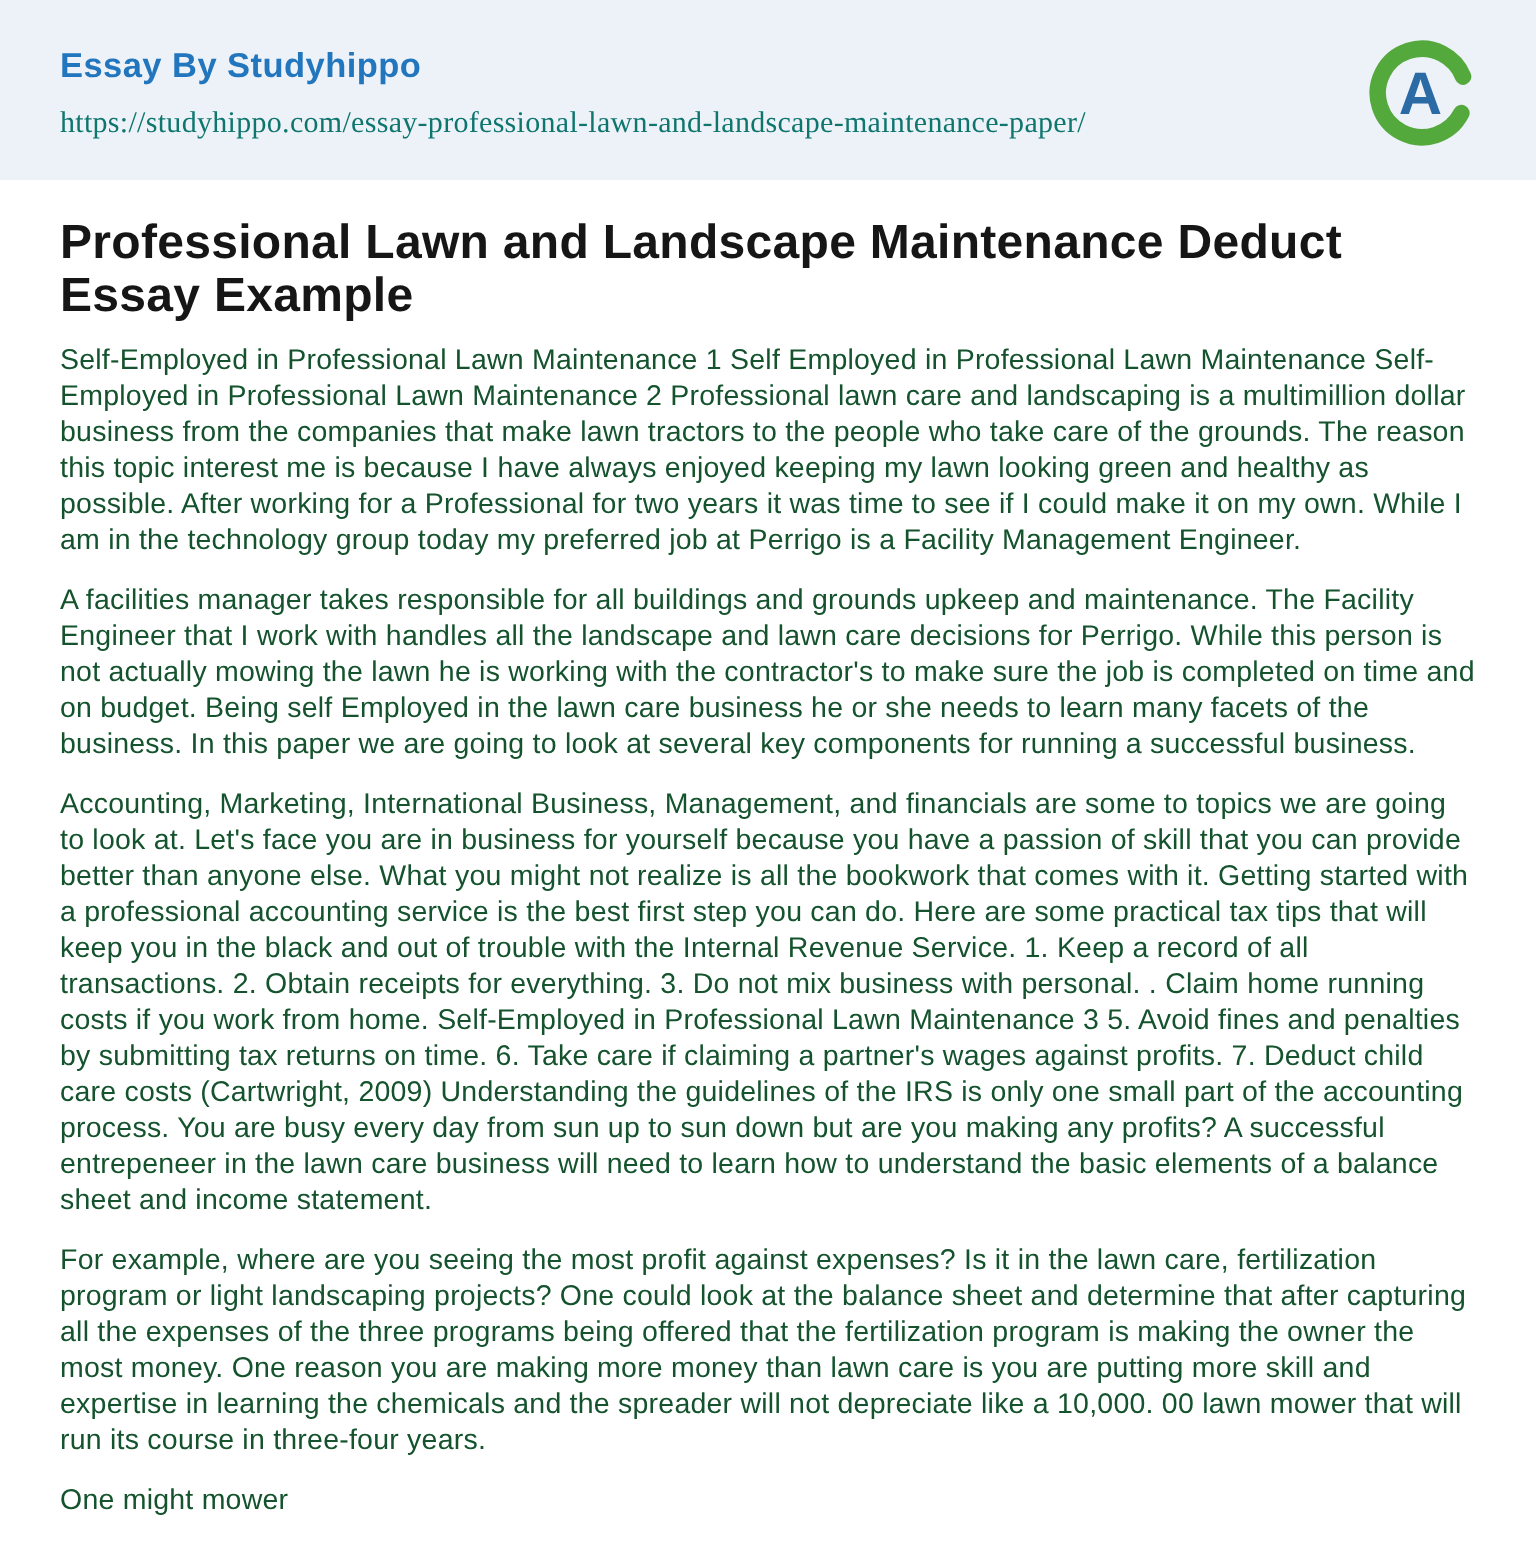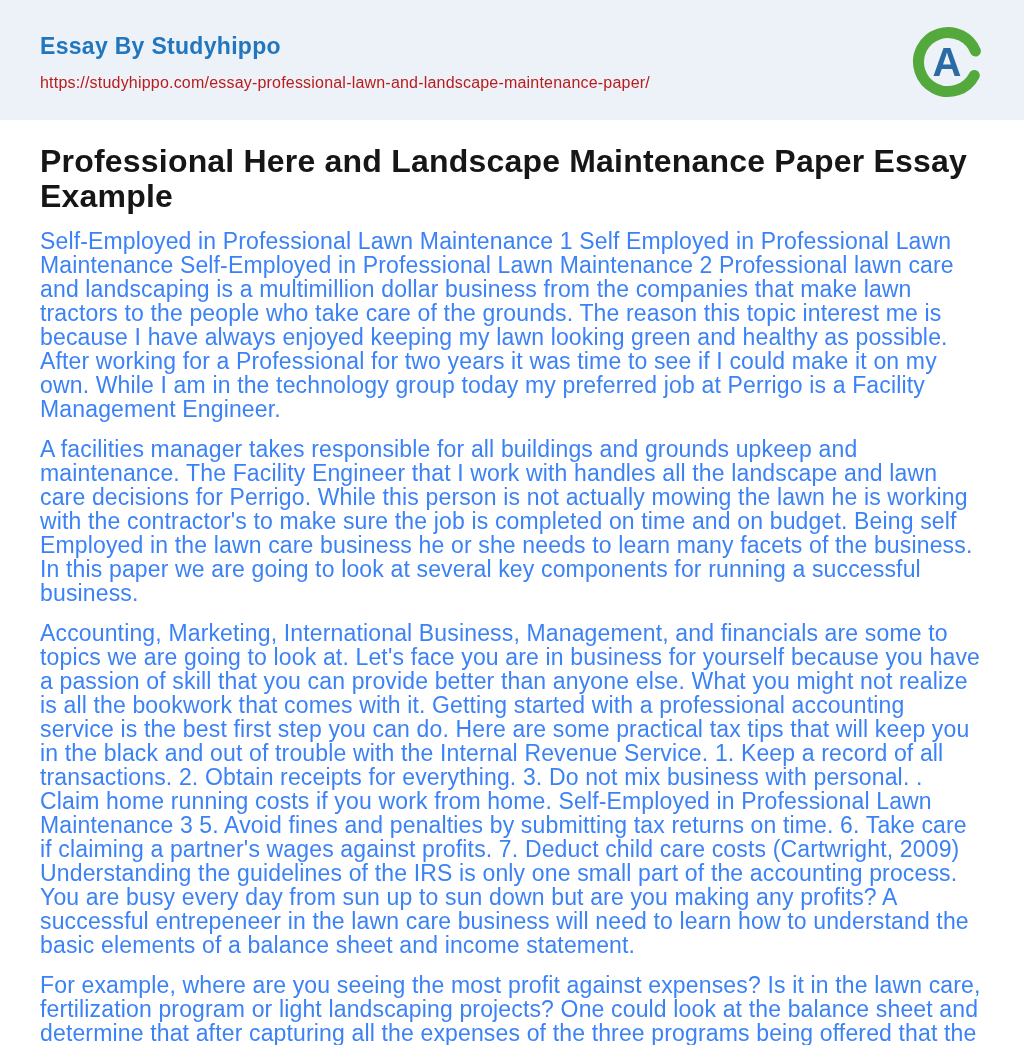--- a/index.html
+++ b/index.html
@@ -22,42 +22,43 @@
     align-items: center;
   }
   .header-text { display: flex; flex-direction: column; gap: 14px; }
   .site-title {
     color: #2176bd;
     font-size: 23px;
     font-weight: bold;
     letter-spacing: 0.3px;
   }
   .source-url {
-    color: #b91c1c;
-    font-size: 16px;
+    color: #0f766e;
+    font-size: 20px;
     text-decoration: none;
     letter-spacing: 0.2px;
     cursor: pointer;
+    font-family: Liberation Serif, serif;
   }
   .logo { width: 72px; height: 72px; flex: 0 0 auto; }
   
   .article {
     padding: 24px 40px 40px 40px;
   }
   .essay-title {
     color: #161616;
     font-size: 32px;
     font-weight: bold;
     line-height: 1.08;
     letter-spacing: 0.2px;
     margin-bottom: 16px;
   }
   .essay-paragraph {
-    color: #3b82f6;
-    font-size: 23px;
+    color: #14532d;
+    font-size: 19px;
     line-height: 24px;
     letter-spacing: 0.15px;
     margin-bottom: 16px;
   }
   .essay-paragraph:last-child { margin-bottom: 0; }
 </style>
 </head>
 <body>
 
 <div class="page">
@@ -69,21 +70,21 @@
     </div>
     <div class="logo">
       <svg width="72" height="72" viewBox="0 0 72 72" aria-hidden="true">
         <circle cx="36" cy="36" r="29.5" fill="none" stroke="#54a93c" stroke-width="11" stroke-linecap="round" stroke-dasharray="160 25.4" transform="rotate(27 36 36)"></circle>
         <text x="35" y="50" font-family="Liberation Sans, DejaVu Sans, sans-serif" font-size="40" font-weight="bold" fill="#2b6ba5" text-anchor="middle">A</text>
       </svg>
     </div>
   </header>
 
   <main class="article">
-    <h1 class="essay-title">Professional Here and Landscape Maintenance Paper Essay Example</h1>
+    <h1 class="essay-title">Professional Lawn and Landscape Maintenance Deduct Essay Example</h1>
     <p class="essay-paragraph">Self-Employed in Professional Lawn Maintenance 1 Self Employed in Professional Lawn Maintenance Self-Employed in Professional Lawn Maintenance 2 Professional lawn care and landscaping is a multimillion dollar business from the companies that make lawn tractors to the people who take care of the grounds. The reason this topic interest me is because I have always enjoyed keeping my lawn looking green and healthy as possible. After working for a Professional for two years it was time to see if I could make it on my own. While I am in the technology group today my preferred job at Perrigo is a Facility Management Engineer.</p>
     <p class="essay-paragraph">A facilities manager takes responsible for all buildings and grounds upkeep and maintenance. The Facility Engineer that I work with handles all the landscape and lawn care decisions for Perrigo. While this person is not actually mowing the lawn he is working with the contractor's to make sure the job is completed on time and on budget. Being self Employed in the lawn care business he or she needs to learn many facets of the business. In this paper we are going to look at several key components for running a successful business.</p>
     <p class="essay-paragraph">Accounting, Marketing, International Business, Management, and financials are some to topics we are going to look at. Let's face you are in business for yourself because you have a passion of skill that you can provide better than anyone else. What you might not realize is all the bookwork that comes with it. Getting started with a professional accounting service is the best first step you can do. Here are some practical tax tips that will keep you in the black and out of trouble with the Internal Revenue Service. 1. Keep a record of all transactions. 2. Obtain receipts for everything. 3. Do not mix business with personal. . Claim home running costs if you work from home. Self-Employed in Professional Lawn Maintenance 3 5. Avoid fines and penalties by submitting tax returns on time. 6. Take care if claiming a partner's wages against profits. 7. Deduct child care costs (Cartwright, 2009) Understanding the guidelines of the IRS is only one small part of the accounting process. You are busy every day from sun up to sun down but are you making any profits? A successful entrepeneer in the lawn care business will need to learn how to understand the basic elements of a balance sheet and income statement.</p>
     <p class="essay-paragraph">For example, where are you seeing the most profit against expenses? Is it in the lawn care, fertilization program or light landscaping projects? One could look at the balance sheet and determine that after capturing all the expenses of the three programs being offered that the fertilization program is making the owner the most money. One reason you are making more money than lawn care is you are putting more skill and expertise in learning the chemicals and the spreader will not depreciate like a 10,000. 00 lawn mower that will run its course in three-four years.</p>
     <p class="essay-paragraph">One might mower</p>
   </main>
 
 </div>
 
 </body></html>

